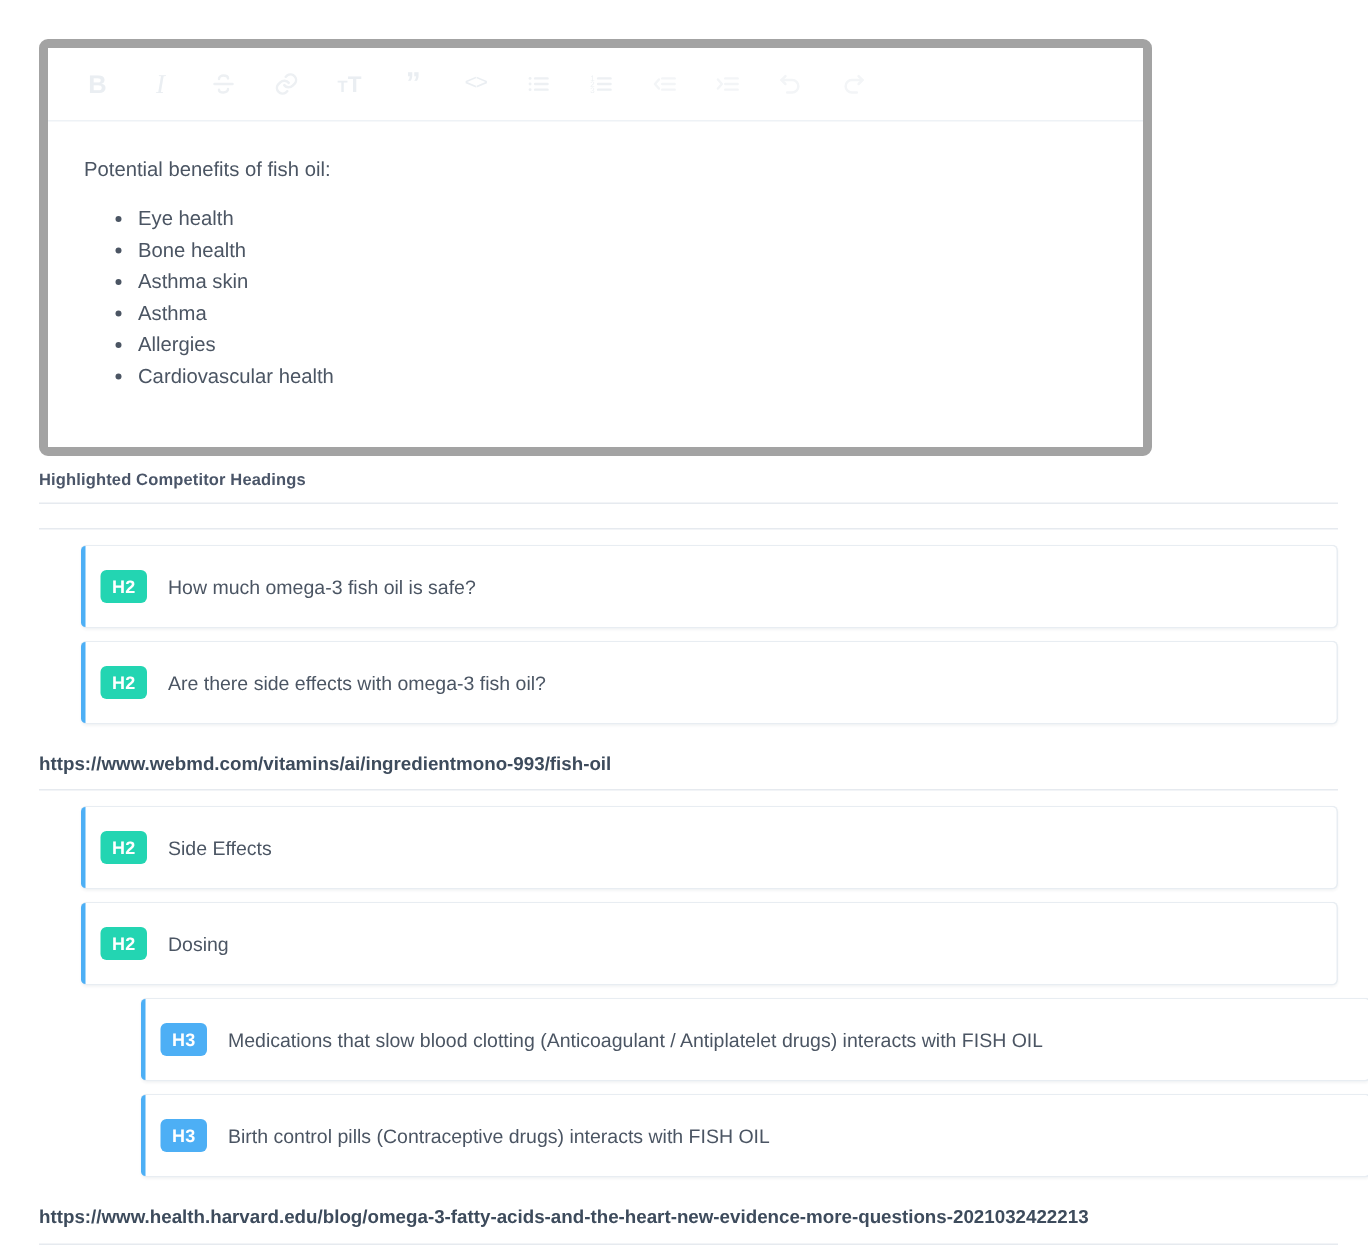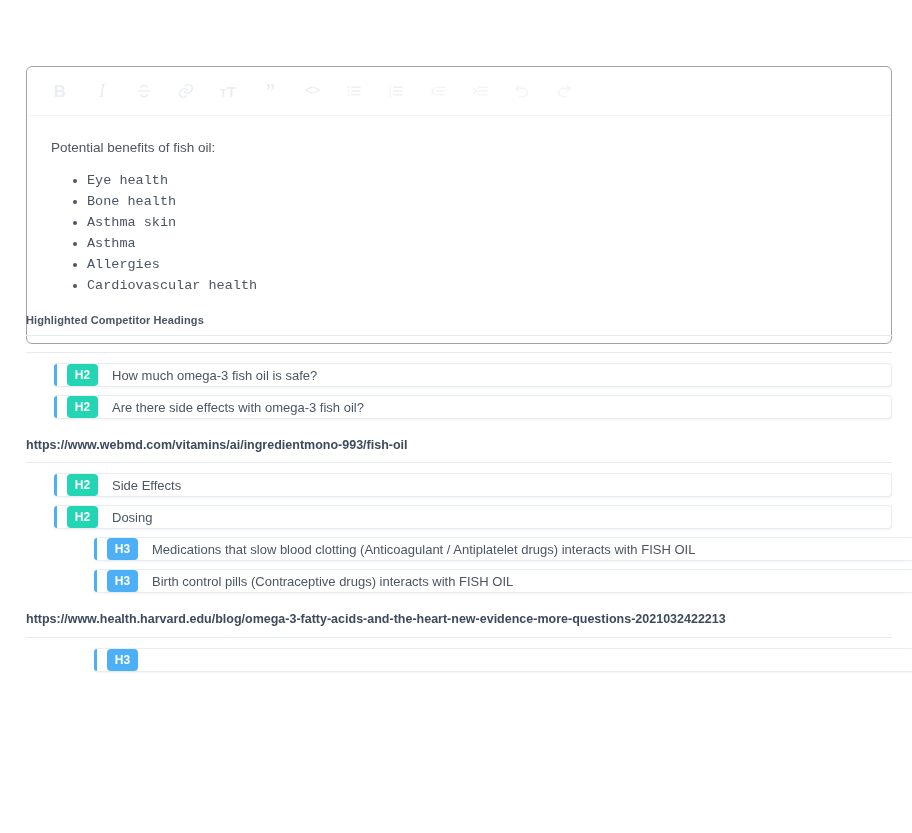--- a/index.html
+++ b/index.html
@@ -20,27 +20,26 @@
     height: 833px;
     background: #ffffff;
     box-sizing: border-box;
   }
 
   
   .editor-card {
     position: absolute;
     left: 26px;
     top: 26px;
-    width: 866px;
+    width: 742px;
     height: 278px;
     box-sizing: border-box;
     background: #ffffff;
-    border: 1px solid #a3a3a3;
+    border: 6px solid #a3a3a3;
     border-radius: 6px;
-    margin-top: 40px;
   }
 
   .editor-toolbar {
     height: 49px;
     box-sizing: border-box;
     display: flex;
     align-items: center;
     padding: 0 12px;
     border-bottom: 1px solid #eef2f6;
   }
@@ -89,21 +88,20 @@
   .editor-list {
     margin: 0;
     padding-left: 36px;
     list-style: disc;
   }
   .editor-list li {
     font-size: 13.5px;
     line-height: 21px;
     color: #4b5563;
     margin: 0;
-    font-family: Liberation Mono, monospace;
   }
 
   
   .section-title-wrap {
     position: absolute;
     left: 26px;
     top: 314px;
     width: 866px;
   }
   .section-title {
@@ -145,21 +143,21 @@
     margin-bottom: 10px;
   }
 
   .heading-row {
     position: relative;
     box-sizing: border-box;
     background: #ffffff;
     border: 1px solid #e8edf2;
     border-left: none;
     border-radius: 4px;
-    height: 24px;
+    height: 56px;
     display: flex;
     align-items: center;
     margin-bottom: 8px;
     box-shadow: 0 1px 2px rgba(16,38,66,0.05);
   }
 
   .heading-row .accent {
     position: absolute;
     left: 0;
     top: 0;

